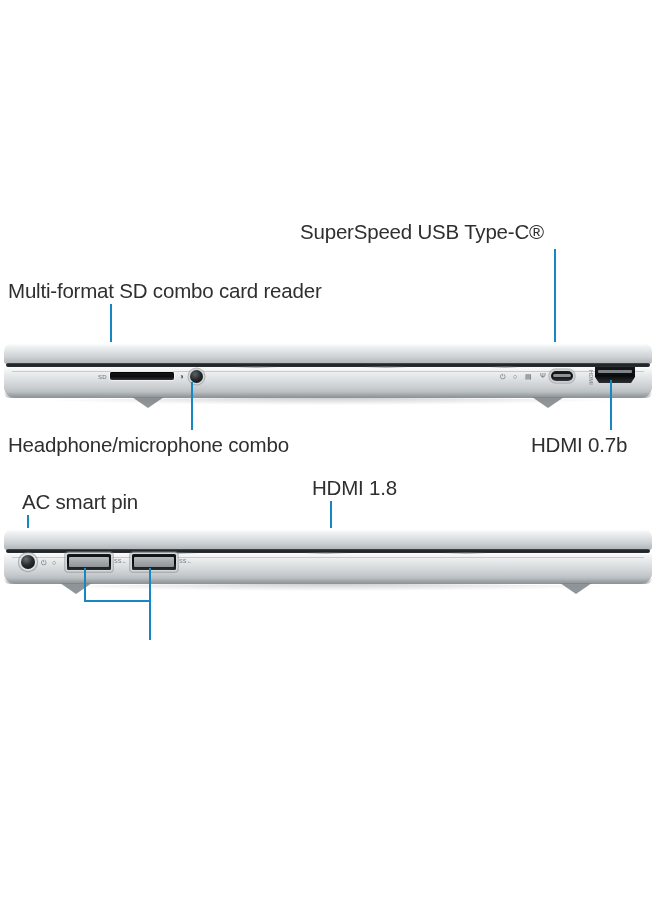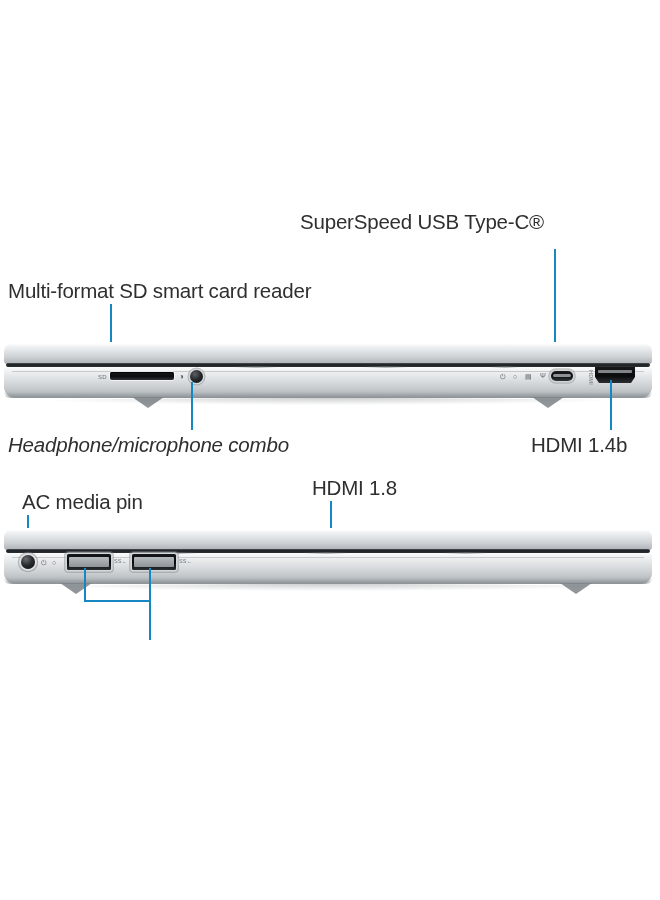--- a/index.html
+++ b/index.html
@@ -199,25 +199,25 @@
     position:absolute;
     height:1px;
     background:rgba(150,156,160,.45);
   }
 </style>
 </head>
 <body>
 
 <div class="stage">
 
-  <div class="label" style="left:300px; top:212px;">SuperSpeed USB Type-C®</div>
+  <div class="label" style="left:300px; top:222px;">SuperSpeed USB Type-C®</div>
   <div class="lead-v" style="left:554px; top:249px; height:114px;"></div>
   <div class="dot" style="left:548px; top:360px;"></div>
 
-  <div class="label" style="left:8px; top:281px;">Multi-format SD smart card reader</div>
+  <div class="label" style="left:8px; top:281px;">Multi-format SD combo card reader</div>
   <div class="lead-v" style="left:110px; top:304px; height:60px;"></div>
   <div class="dot" style="left:104px; top:360px;"></div>
 
   <div class="laptop" style="left:4px; top:342px; width:648px; height:56px;">
 
     <div class="lid"></div>
     <div class="hinge" style="top:21px;"></div>
     <div class="base" style="top:25px; height:31px;"></div>
 
     <div class="seam" style="left:8px; right:8px; top:29px;"></div>
@@ -240,30 +240,30 @@
 
     <span class="port-mark" style="left:583px; top:28px; writing-mode:vertical-rl;">HDMI</span>
     <div class="hdmi" style="left:591px; top:25px; width:40px; height:16px;"></div>
 
     <div class="foot" style="left:128px; top:55px;"></div>
     <div class="foot" style="left:528px; top:55px;"></div>
   </div>
   <div class="shadow-strip" style="left:30px; top:398px; width:600px;"></div>
 
   <div class="lead-v" style="left:191px; top:382px; height:48px;"></div>
-  <div class="label" style="left:8px; top:435px;font-style:italic;">Headphone/microphone combo</div>
+  <div class="label" style="left:8px; top:435px;">Headphone/microphone combo</div>
 
   <div class="lead-v" style="left:610px; top:380px; height:50px;"></div>
-  <div class="label" style="left:531px; top:435px;">HDMI 1.4b</div>
+  <div class="label" style="left:531px; top:435px;">HDMI 0.7b</div>
 
   <div class="label" style="left:312px; top:478px;">HDMI 1.8</div>
   <div class="lead-v" style="left:330px; top:501px; height:45px;"></div>
   <div class="dot" style="left:324px; top:542px;"></div>
 
-  <div class="label" style="left:22px; top:492px;">AC media pin</div>
+  <div class="label" style="left:22px; top:492px;">AC smart pin</div>
   <div class="lead-v" style="left:27px; top:515px; height:40px;"></div>
   <div class="dot" style="left:21px; top:551px;"></div>
 
   <div class="laptop" style="left:4px; top:528px; width:648px; height:56px;">
 
     <div class="lid"></div>
     <div class="hinge" style="top:21px;"></div>
     <div class="base" style="top:25px; height:31px;"></div>
 
     <div class="seam" style="left:8px; right:8px; top:29px;"></div>

